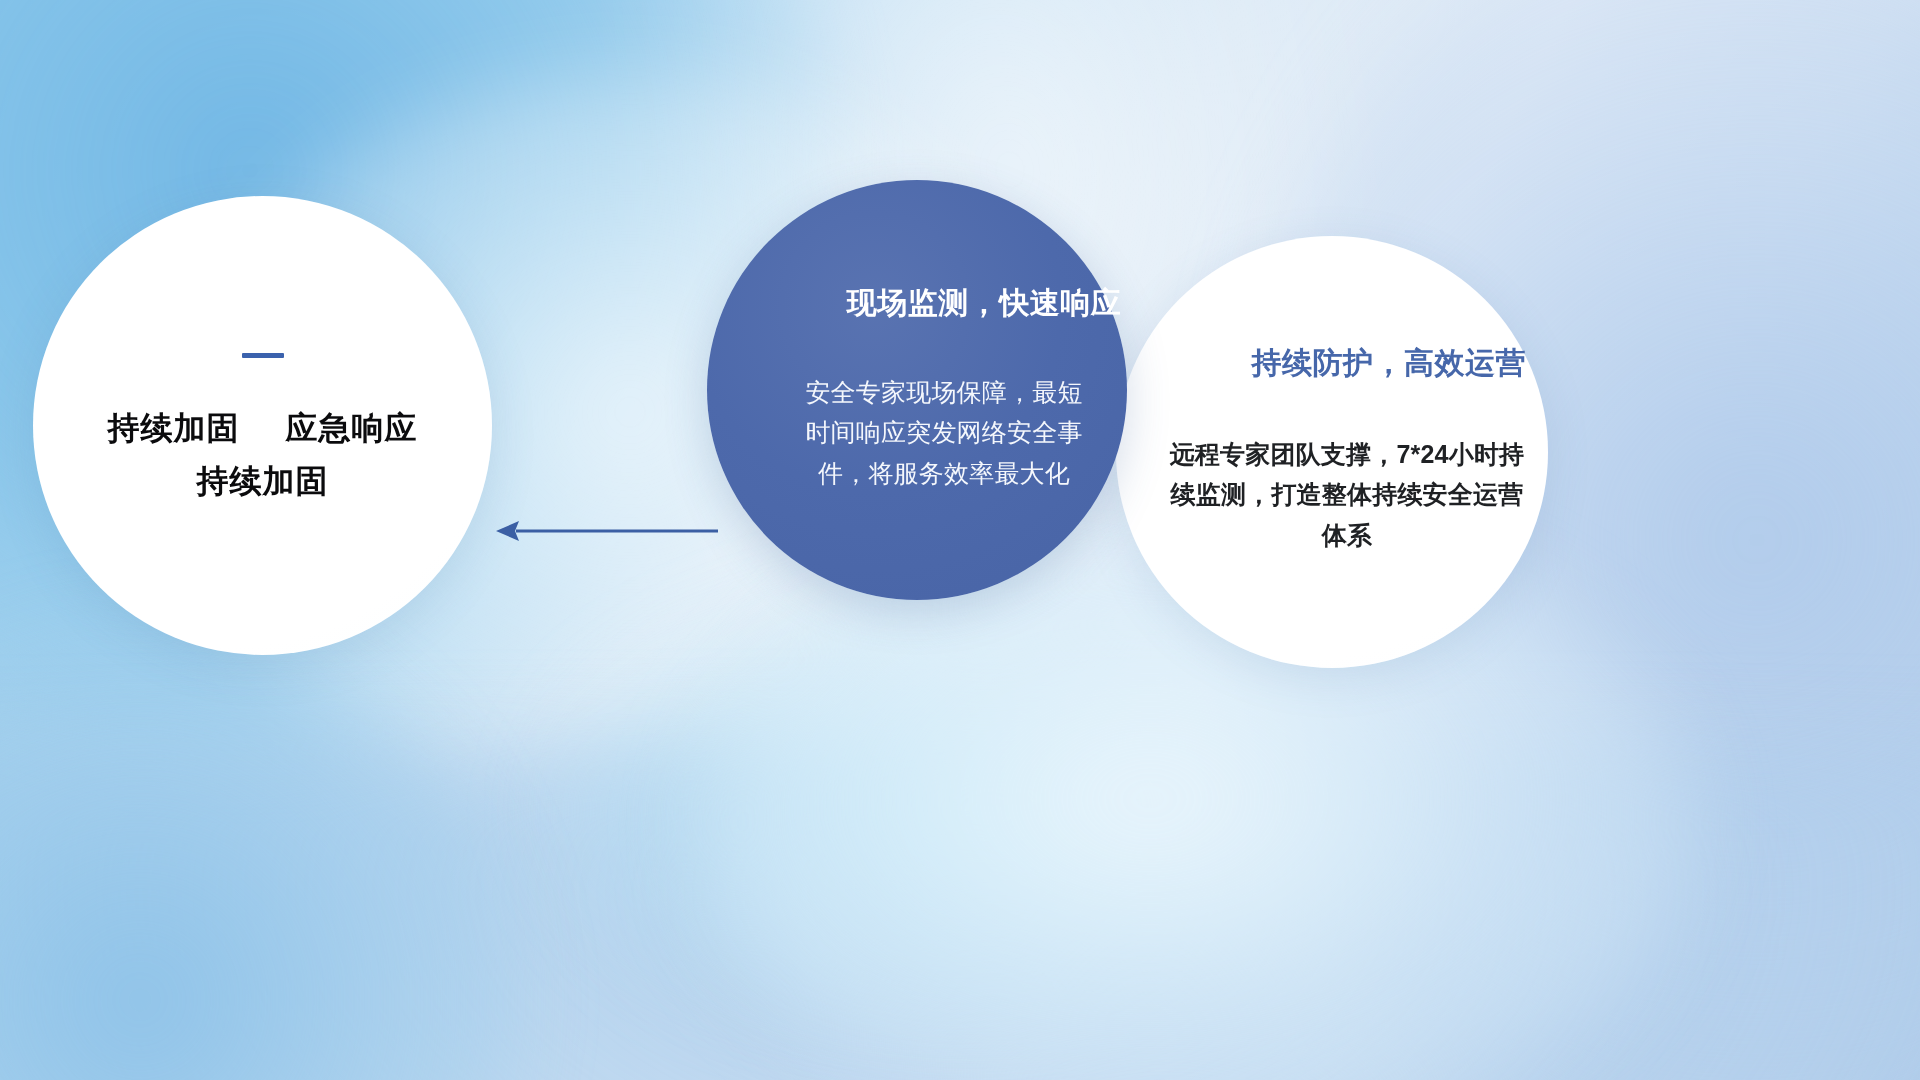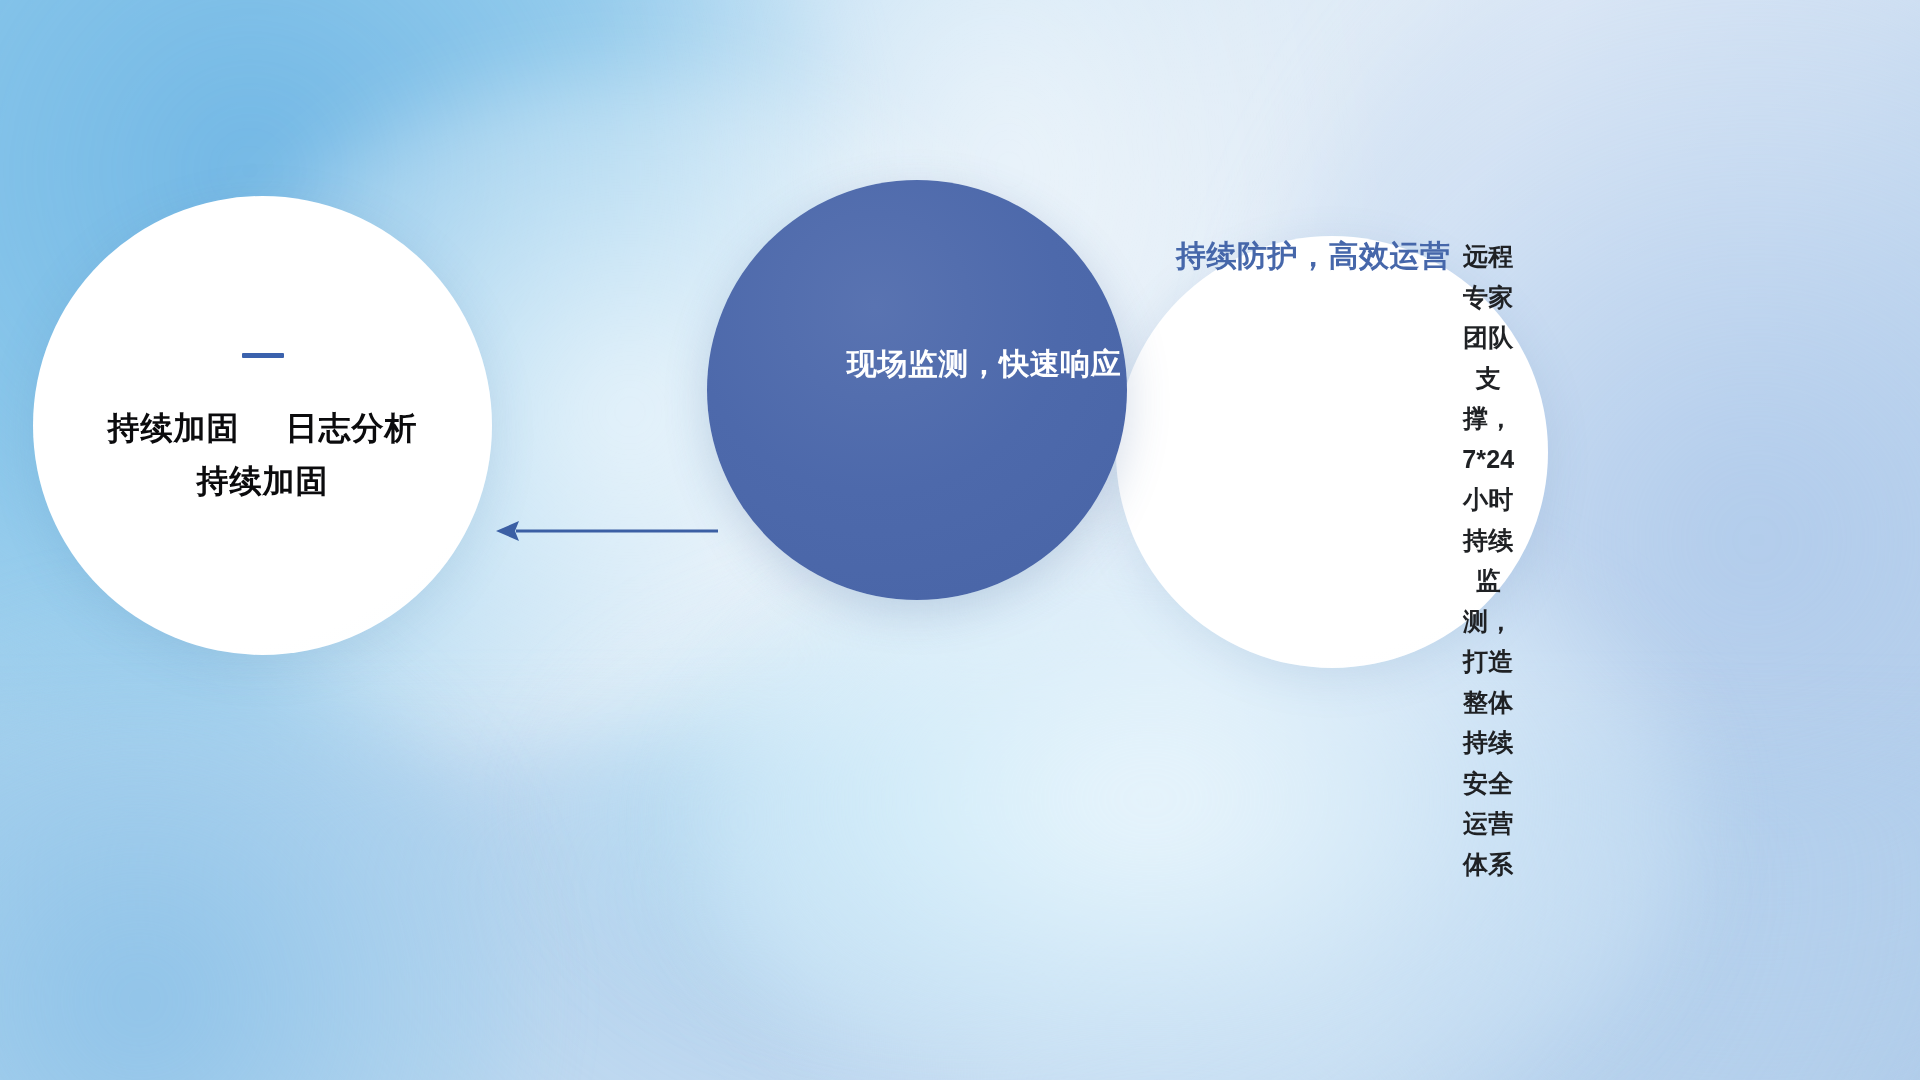--- a/index.html
+++ b/index.html
@@ -140,22 +140,22 @@
 
   
   #circle-right {
     left:1116px; top:236px; width:432px; height:432px;
     background:radial-gradient(circle at 45% 34%, #ffffff 0%, #ffffff 74%, #fcfdfe 100%);
     box-shadow:0 10px 44px rgba(90,130,175,0.15);
     z-index:2;
   }
   .right-inner {
     position:absolute; inset:0;
-    display:flex; flex-direction:row;
-    align-items:flex-start; justify-content:center;
+    display:flex; flex-direction:column;
+    align-items:flex-end; justify-content:center;
     padding:0 22px 6px 60px;
   }
   .right-title {
     font-size:30px; font-weight:bold; color:#4667aa;
     letter-spacing:0.5px; white-space:nowrap; margin-bottom:50px;
   }
   .right-body {
     font-size:25px; line-height:1.62; color:#1f2124;
     text-align:center; width:358px; letter-spacing:0.2px;font-weight:bold;
   }
@@ -205,37 +205,38 @@
 
 <div id="stage">
 
   <div class="circle" id="circle-left">
     <div class="left-inner">
       <div class="dash"></div>
       <div class="left-lines">
         <div class="left-line">
           <span>持续加固</span>
           <span class="gap"></span>
-          <span>日志分析</span>
+          <span>应急响应</span>
         </div>
         <div class="left-line">持续加固</div>
       </div>
     </div>
   </div>
 
   <div class="circle" id="circle-right">
     <div class="right-inner">
       <div class="right-title">持续防护，高效运营</div>
       <div class="right-body">远程专家团队支撑，7*24小时持续监测，打造整体持续安全运营体系</div>
     </div>
   </div>
 
   <div class="circle" id="circle-mid">
     <div class="mid-inner">
       <div class="mid-title">现场监测，快速响应</div>
+      <div class="mid-body">安全专家现场保障，最短时间响应突发网络安全事件，将服务效率最大化</div>
     </div>
   </div>
 
   <svg id="arrow" viewBox="0 0 230 32">
     <line x1="26" y1="16" x2="228" y2="16" stroke="#3b5fa4" stroke-width="3"></line>
     <path d="M6 16 L29 6 L25 16 L29 26 Z" fill="#3b5fa4"></path>
   </svg>
 
 </div>
 

